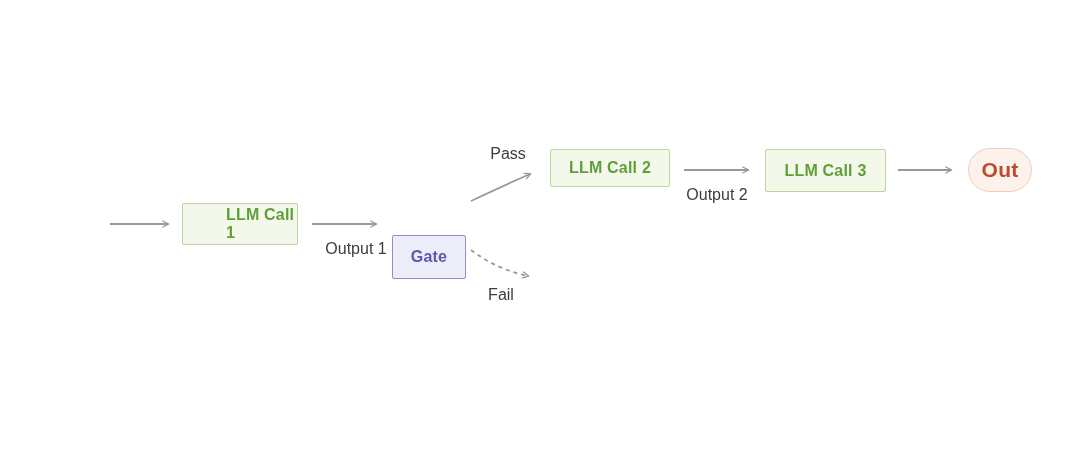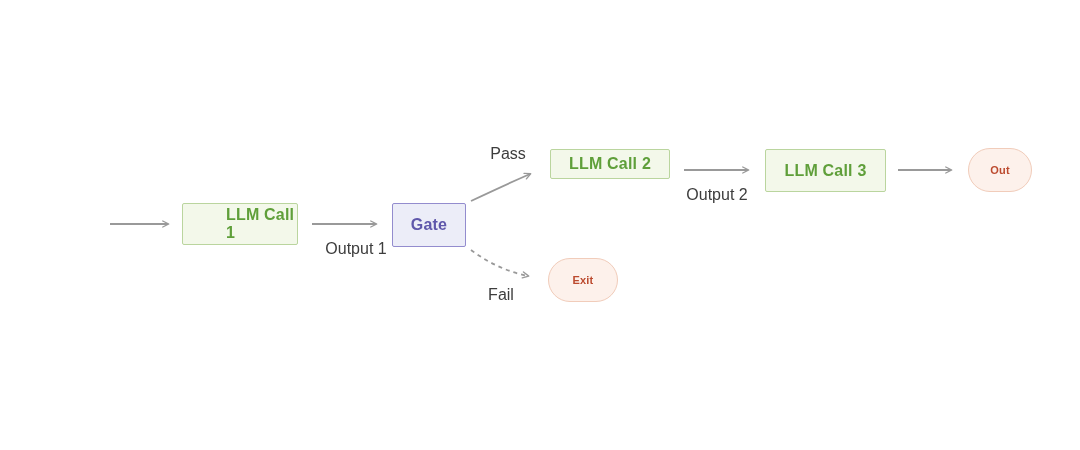--- a/index.html
+++ b/index.html
@@ -33,22 +33,22 @@
     display:flex;align-items:center;justify-content:center;
     box-sizing:border-box;
     font-weight:700;font-size:16px;
     letter-spacing:0.2px;
   }
   .node.rect{border-radius:2px;}
   .node.pill{border-radius:22px;}
   .node.circle{border-radius:50%;}
   .node.green{background:var(--green-fill);border:1px solid var(--green-border);color:var(--green-text);}
   .node.pink{background:var(--pink-fill);border:1px solid var(--pink-border);color:var(--pink-text);}
-  .node.purple{background:var(--purple-fill);border:1px solid var(--purple-border);color:var(--purple-text);}
-  .node.small-label{font-size:11px;}
+  .node.purple{background:var(--purple-fill);border:1px solid var(--purple-border);color:var(--purple-text);margin-top:32px;}
+  .node.small-label{font-size:21px;}
   .edge-label{
     position:absolute;
     transform:translateX(-50%);
     color:var(--edge-label);
     font-size:16px;line-height:18px;
     white-space:nowrap;
   }
 </style>
 </head>
 <body>
@@ -77,34 +77,31 @@
 
 
   <div class="node rect green" style="left:182px;top:203px;width:116px;height:42px;padding-left:43px;">
     <span>LLM Call 1</span>
   </div>
 
   <div class="node rect purple" style="left:392px;top:203px;width:74px;height:44px;">
     <span>Gate</span>
   </div>
 
-  <div class="node rect green" style="left:550px;top:149px;width:120px;height:30px;">
+  <div class="node rect green" style="left:550px;top:149px;width:120px;height:38px;">
     <span>LLM Call 2</span>
   </div>
 
   <div class="node rect green" style="left:765px;top:149px;width:121px;height:43px;">
     <span>LLM Call 3</span>
   </div>
 
   <div class="node pill pink small-label" style="left:968px;top:148px;width:64px;height:44px;">
     <span>Out</span>
   </div>
 
-  <div class="node pill pink small-label" style="left:548px;top:258px;width:70px;height:44px;">
-    <span>Exit</span>
-  </div>
 
   <div class="edge-label" style="left:348px;top:240px;margin-left:8px;">Output 1</div>
   <div class="edge-label" style="left:717px;top:186px;">Output 2</div>
   <div class="edge-label" style="left:496px;top:145px;margin-left:12px;">Pass</div>
   <div class="edge-label" style="left:491px;top:286px;margin-left:10px;">Fail</div>
 
 </div>
 
 </body></html>

